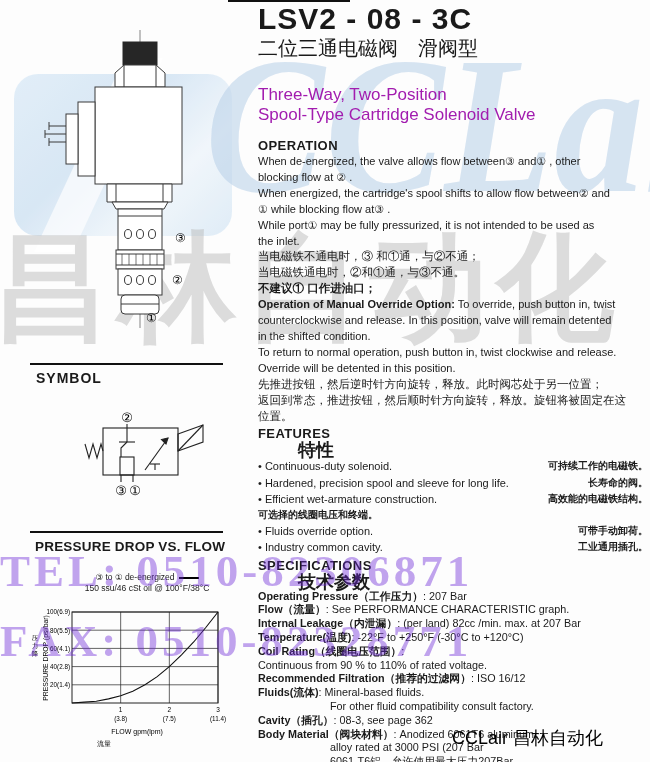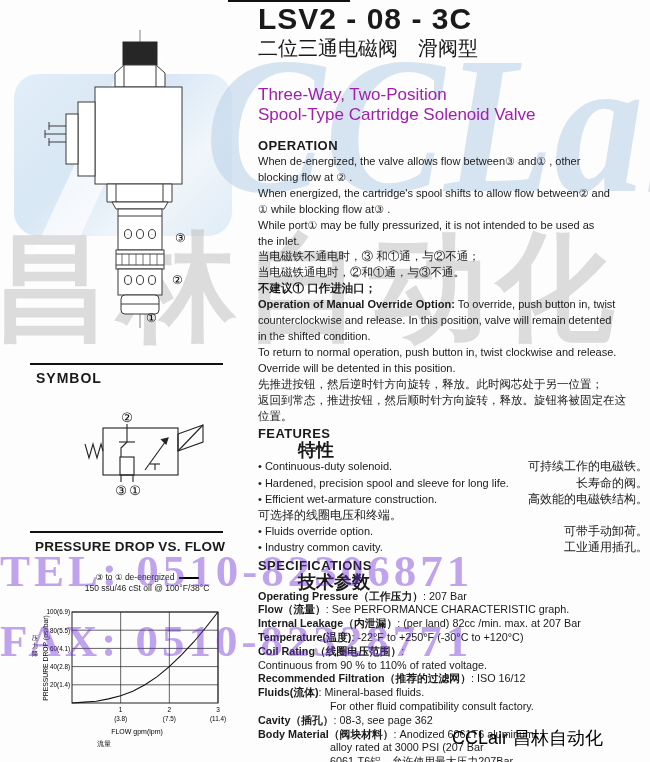--- a/index.html
+++ b/index.html
@@ -40,21 +40,21 @@
   .rcol{position:absolute;left:258px;top:4px;width:390px;}
   .model{font-size:30px;line-height:30px;font-weight:bold;letter-spacing:1px;margin:0;}
   .title-cn{font-size:20px;line-height:26px;margin-top:1px;}
   .title-en{margin-top:24px;font-size:17px;line-height:20px;color:#a21caf;}
   .sec-heading{font-size:13px;font-weight:bold;letter-spacing:.4px;margin-top:13px;line-height:16px;}
   .sec-heading.tight{margin-top:2px;}
   .sec-heading-cn{font-size:18px;font-weight:600;line-height:16px;padding-left:40px;}
   .op-line{font-size:11px;line-height:15.9px;}
   .op-line.cn{font-size:11.5px;}
   .feat-row{display:flex;justify-content:space-between;font-size:11px;line-height:16.2px;}
-  .feat-cn{font-size:12px;}
+  .feat-cn{font-size:10px;font-weight:bold;}
   .spec-line{font-size:10.8px;line-height:13.8px;}
   .spec-line.indent{padding-left:72px;}
 
   .brand-overlay{position:absolute;left:452px;top:726px;z-index:3;font-size:18px;font-weight:500;color:#000;white-space:nowrap;}
 </style>
 </head>
 <body>
 
 <div class="page">
 

